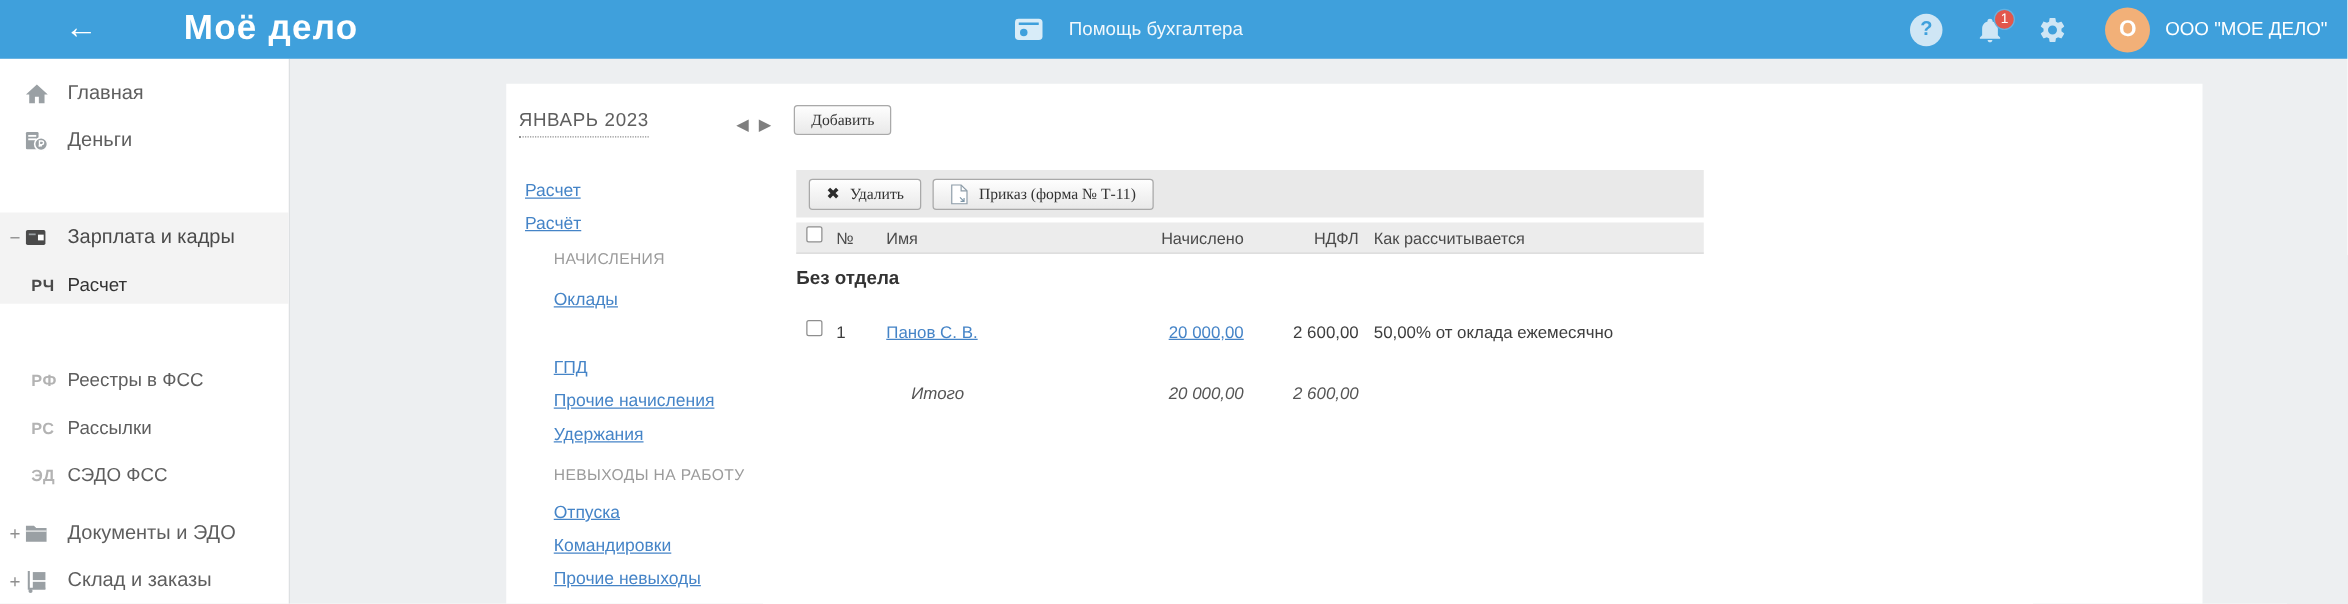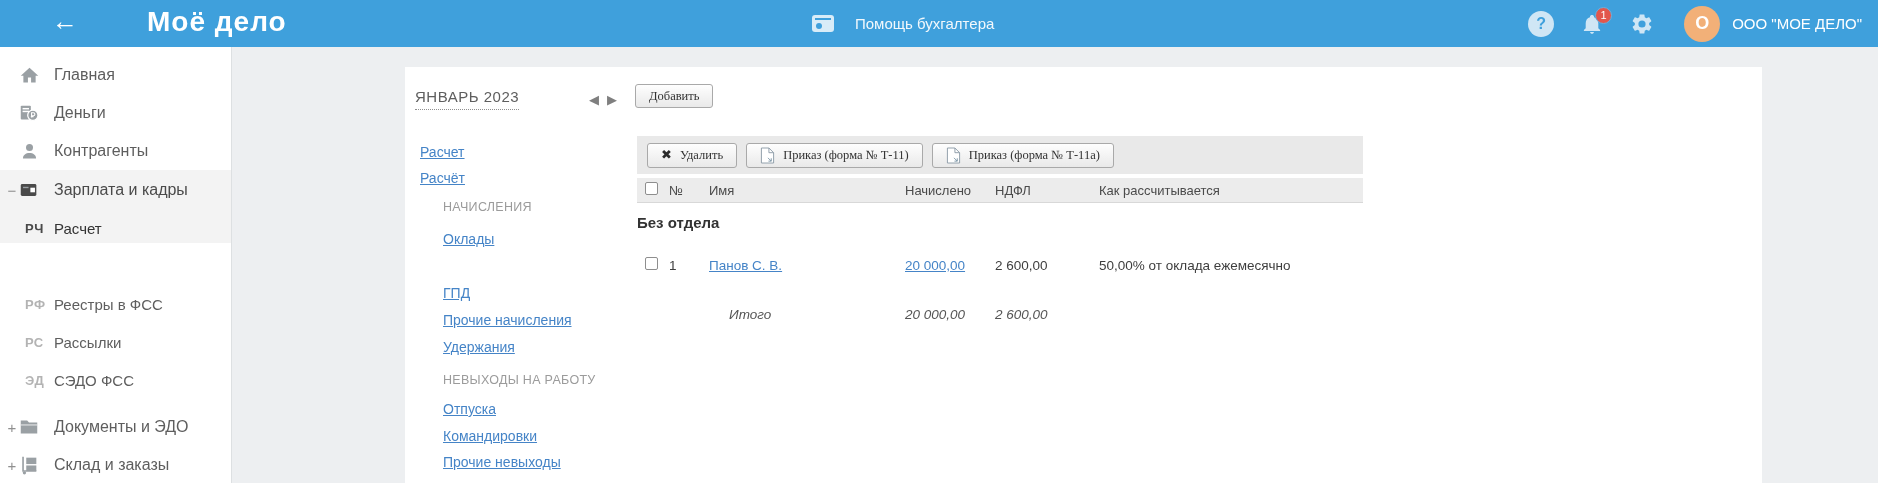--- a/index.html
+++ b/index.html
@@ -57,21 +57,21 @@
   .inav-selected::after { content:""; position:absolute; right:-13px; top:0; width:0; height:0;
                           border-top:14px solid transparent; border-bottom:14px solid transparent; border-left:13px solid #f2d9a2; }
   
   .toolbar { position:absolute; left:232px; top:69px; width:726px; height:38px; background:#e9e9e9;
              display:flex; align-items:center; gap:9px; padding-left:10px; }
   .x-ico { font-size:13px; color:#2b2b2b; }
   .thead { position:absolute; left:232px; top:111px; width:726px; height:25px; background:#ececec;
            border-bottom:1px solid #d8d8d8; }
   .tgrid { display:grid; grid-template-columns:32px 40px 196px 90px 92px 276px; align-items:center; height:100%; }
   .th { font-size:13px; color:#4a4a4a; }
-  .num-col { }
+  .num-col { text-align:right; }
   .calc-col { padding-left:12px; }
   .cb { width:13px; height:13px; margin-left:8px; appearance:none; -webkit-appearance:none; background:#fff;
         border:1px solid #8e8e8e; border-radius:2px; cursor:pointer; }
   .group-title { position:absolute; left:232px; top:147px; font-size:15px; font-weight:bold; color:#333; }
   .trow { position:absolute; left:232px; top:183px; width:726px; height:30px; }
   .td { font-size:13.5px; color:#3e3e3e; white-space:nowrap; }
   .link { color:#4584c7; text-decoration:underline; cursor:pointer; }
   .total-row { position:absolute; left:232px; top:234px; width:726px; height:26px; }
   .total-row .td { font-style:italic; color:#555; }
   .pad20 { padding-left:20px; }
@@ -125,29 +125,20 @@
         <rect x="3" y="4" width="11" height="15" rx="1" fill="#9aa0a4"></rect>
         <rect x="5" y="6.5" width="7" height="1.6" fill="#fff"></rect>
         <rect x="5" y="9.5" width="7" height="1.6" fill="#fff"></rect>
         <circle cx="16.2" cy="14.5" r="5.6" fill="#9aa0a4" stroke="#fff" stroke-width="1.4"></circle>
         <path d="M14.8 16.8v-5h2a1.6 1.6 0 0 1 0 3.2h-2m-.8 1h3" stroke="#fff" stroke-width="1.2" fill="none"></path>
       </svg>
     </span>
     <span class="side-label">Деньги</span>
   </div>
 
-  <div class="side-row" style="top:90px">
-    <span class="side-ico">
-      <svg width="21" height="21" viewBox="0 0 24 24">
-        <circle cx="12" cy="7.5" r="4" fill="#9aa0a4"></circle>
-        <path fill="#9aa0a4" d="M4.5 20c0-4 3.4-6.2 7.5-6.2s7.5 2.2 7.5 6.2z"></path>
-      </svg>
-    </span>
-    <span class="side-label">Контрагенты</span>
-  </div>
 
   <div class="side-row" style="top:129px">
     <span class="side-toggle">−</span>
     <span class="side-ico">
       <svg width="22" height="22" viewBox="0 0 24 24">
         <rect x="3" y="5.5" width="17" height="13" rx="1.5" fill="#4a4a4a"></rect>
         <rect x="13.5" y="9.5" width="5" height="5" fill="#fff"></rect>
         <rect x="5.5" y="8.5" width="6" height="1.5" fill="#9aa0a4"></rect>
       </svg>
     </span>
@@ -221,28 +212,20 @@
       <span>Удалить</span>
     </button>
     <button class="btn">
       <svg width="15" height="17" viewBox="0 0 16 18">
         <path d="M1.5 1h8l5 5v11h-13z" fill="#fff" stroke="#8d9ca8"></path>
         <path d="M9.5 1v5h5" fill="none" stroke="#8d9ca8"></path>
         <path d="M8.5 11.5l3.5 3.5m0-3v3h-3" stroke="#7d96a8" fill="none"></path>
       </svg>
       <span>Приказ (форма № Т-11)</span>
     </button>
-    <button class="btn">
-      <svg width="15" height="17" viewBox="0 0 16 18">
-        <path d="M1.5 1h8l5 5v11h-13z" fill="#fff" stroke="#8d9ca8"></path>
-        <path d="M9.5 1v5h5" fill="none" stroke="#8d9ca8"></path>
-        <path d="M8.5 11.5l3.5 3.5m0-3v3h-3" stroke="#7d96a8" fill="none"></path>
-      </svg>
-      <span>Приказ (форма № Т-11а)</span>
-    </button>
   </div>
 
   <div class="thead">
     <div class="tgrid">
       <span><input type="checkbox" class="cb" style=""></span>
       <span class="th">№</span>
       <span class="th">Имя</span>
       <span class="th num-col">Начислено</span>
       <span class="th num-col">НДФЛ</span>
       <span class="th calc-col">Как рассчитывается</span>

